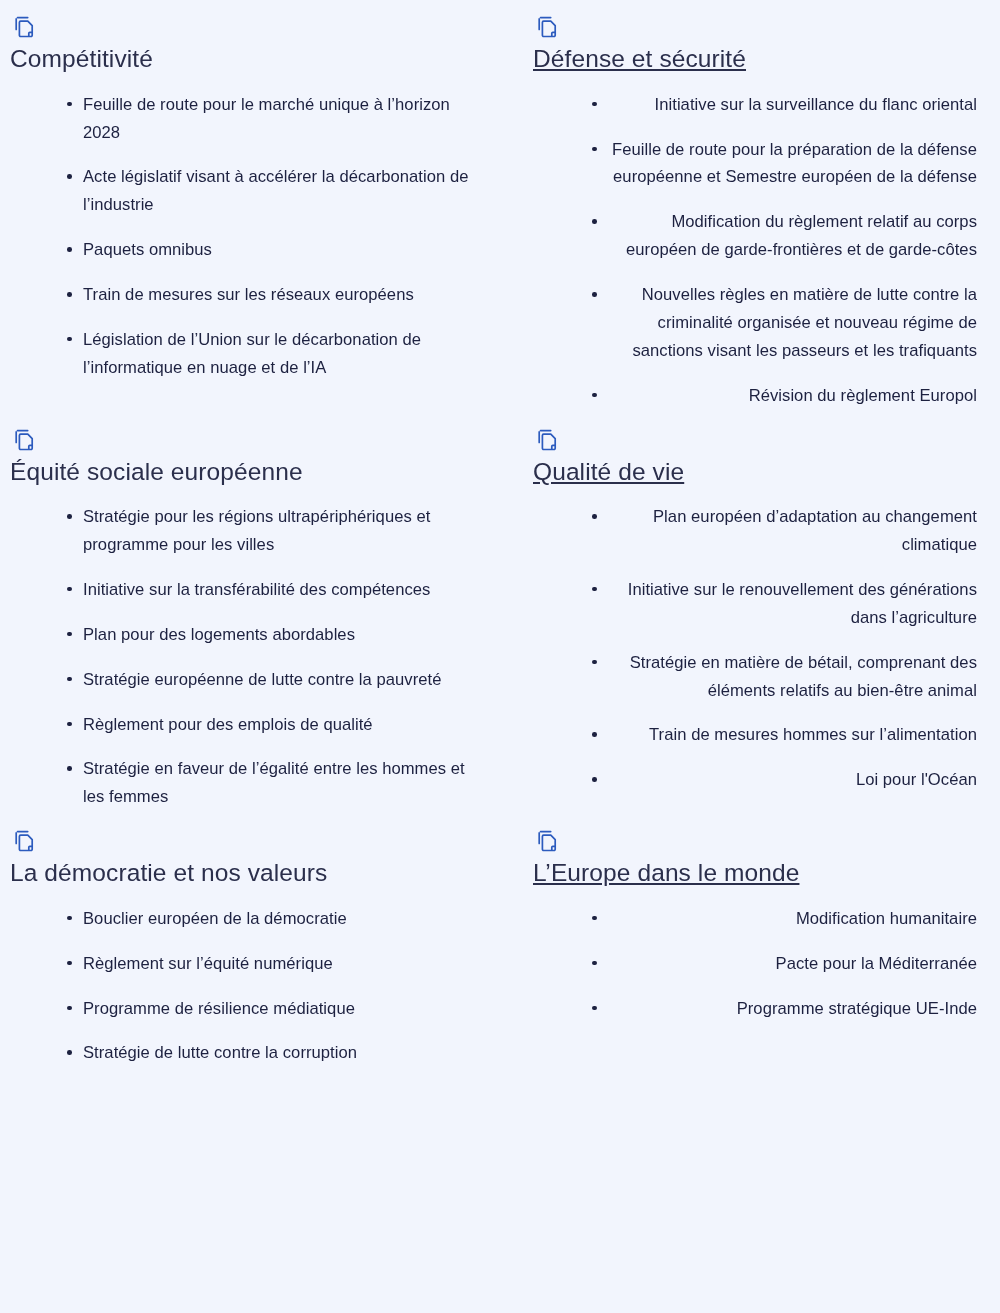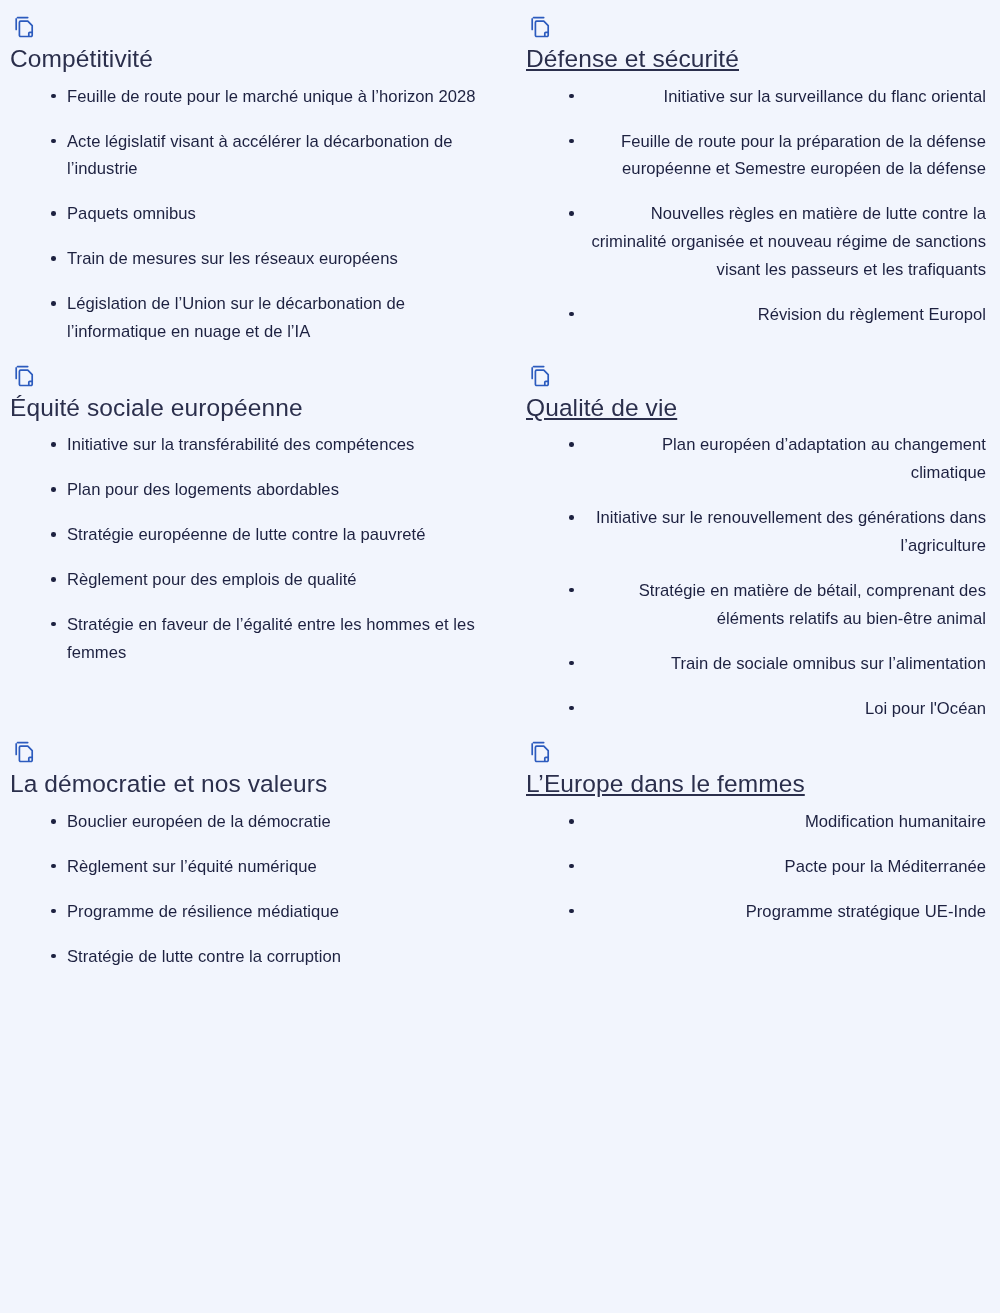--- a/index.html
+++ b/index.html
@@ -16,21 +16,21 @@
     overflow: hidden;
   }
 
   .grid {
     width: 1000px;
     box-sizing: border-box;
     padding: 14px 14px 0 10px;
     display: grid;
     grid-template-columns: 508px 482px;
     grid-auto-rows: min-content;
-    column-gap: 0px;
+    column-gap: 7px;
   }
 
   .section {
     box-sizing: border-box;
     padding-right: 14px;
   }
 
   .sec-icon {
     display: block;
     width: 26px;
@@ -44,21 +44,21 @@
     font-weight: 400;
     color: #2b2f4c;
     letter-spacing: 0.1px;
     line-height: 1.25;
     margin: 0 0 8px 0;
     padding: 0;
   }
 
   ul.sec-list {
     list-style: none;
-    margin: 0;
+    margin: 16px;
     padding: 0 0 0 40px;
   }
 
   ul.sec-list > li {
     position: relative;
     font-size: 16.6px;
     font-weight: 500;
     color: #1d2140;
     line-height: 1.68;
     margin: 0 0 17px 0;
@@ -116,36 +116,38 @@
         <path d="M6.5 3.6h10.2" stroke="#2C5BBE" stroke-width="1.7" stroke-linecap="round"></path>
         <path d="M5.2 4.9v10.6" stroke="#2C5BBE" stroke-width="1.7" stroke-linecap="round"></path>
         <path d="M9.6 7.2h7.2l4.4 4.4v9.7a1.2 1.2 0 0 1-1.2 1.2h-10.4a1.2 1.2 0 0 1-1.2-1.2V8.4a1.2 1.2 0 0 1 1.2-1.2z" stroke="#2C5BBE" stroke-width="1.7" stroke-linejoin="round"></path>
         <path d="M21.2 18.3h-2.4a1 1 0 0 0-1 1v2.6" stroke="#2C5BBE" stroke-width="1.7" stroke-linejoin="round"></path>
       </svg>
     </span>
     <h2 class="sec-title">Défense et sécurité</h2>
     <ul class="sec-list">
       <li><span>Initiative sur la surveillance du flanc oriental</span></li>
       <li><span>Feuille de route pour la préparation de la défense européenne et Semestre européen de la défense</span></li>
+      <li><span>Modification du règlement relatif au corps européen de garde-frontières et de garde-côtes</span></li>
       <li><span>Nouvelles règles en matière de lutte contre la criminalité organisée et nouveau régime de sanctions visant les passeurs et les trafiquants</span></li>
       <li><span>Révision du règlement Europol</span></li>
     </ul>
   </div>
 
   <div class="section row-2 col-1">
     <span class="sec-icon">
       <svg viewBox="0 0 26 26" fill="none" xmlns="http://www.w3.org/2000/svg">
         <path d="M6.5 3.6h10.2" stroke="#2C5BBE" stroke-width="1.7" stroke-linecap="round"></path>
         <path d="M5.2 4.9v10.6" stroke="#2C5BBE" stroke-width="1.7" stroke-linecap="round"></path>
         <path d="M9.6 7.2h7.2l4.4 4.4v9.7a1.2 1.2 0 0 1-1.2 1.2h-10.4a1.2 1.2 0 0 1-1.2-1.2V8.4a1.2 1.2 0 0 1 1.2-1.2z" stroke="#2C5BBE" stroke-width="1.7" stroke-linejoin="round"></path>
         <path d="M21.2 18.3h-2.4a1 1 0 0 0-1 1v2.6" stroke="#2C5BBE" stroke-width="1.7" stroke-linejoin="round"></path>
       </svg>
     </span>
     <h2 class="sec-title">Équité sociale européenne</h2>
     <ul class="sec-list">
+      <li><span>Stratégie pour les régions ultrapériphériques et programme pour les villes</span></li>
       <li><span>Initiative sur la transférabilité des compétences</span></li>
       <li><span>Plan pour des logements abordables</span></li>
       <li><span>Stratégie européenne de lutte contre la pauvreté</span></li>
       <li><span>Règlement pour des emplois de qualité</span></li>
       <li><span>Stratégie en faveur de l’égalité entre les hommes et les femmes</span></li>
     </ul>
   </div>
 
   <div class="section row-2 col-2">
     <span class="sec-icon">
@@ -154,21 +156,21 @@
         <path d="M5.2 4.9v10.6" stroke="#2C5BBE" stroke-width="1.7" stroke-linecap="round"></path>
         <path d="M9.6 7.2h7.2l4.4 4.4v9.7a1.2 1.2 0 0 1-1.2 1.2h-10.4a1.2 1.2 0 0 1-1.2-1.2V8.4a1.2 1.2 0 0 1 1.2-1.2z" stroke="#2C5BBE" stroke-width="1.7" stroke-linejoin="round"></path>
         <path d="M21.2 18.3h-2.4a1 1 0 0 0-1 1v2.6" stroke="#2C5BBE" stroke-width="1.7" stroke-linejoin="round"></path>
       </svg>
     </span>
     <h2 class="sec-title">Qualité de vie</h2>
     <ul class="sec-list">
       <li><span>Plan européen d’adaptation au changement climatique</span></li>
       <li><span>Initiative sur le renouvellement des générations dans l’agriculture</span></li>
       <li><span>Stratégie en matière de bétail, comprenant des éléments relatifs au bien-être animal</span></li>
-      <li><span>Train de sociale omnibus sur l’alimentation</span></li>
+      <li><span>Train de mesures hommes sur l’alimentation</span></li>
       <li><span>Loi pour l'Océan</span></li>
     </ul>
   </div>
 
   <div class="section row-3 col-1">
     <span class="sec-icon">
       <svg viewBox="0 0 26 26" fill="none" xmlns="http://www.w3.org/2000/svg">
         <path d="M6.5 3.6h10.2" stroke="#2C5BBE" stroke-width="1.7" stroke-linecap="round"></path>
         <path d="M5.2 4.9v10.6" stroke="#2C5BBE" stroke-width="1.7" stroke-linecap="round"></path>
         <path d="M9.6 7.2h7.2l4.4 4.4v9.7a1.2 1.2 0 0 1-1.2 1.2h-10.4a1.2 1.2 0 0 1-1.2-1.2V8.4a1.2 1.2 0 0 1 1.2-1.2z" stroke="#2C5BBE" stroke-width="1.7" stroke-linejoin="round"></path>
@@ -186,21 +188,21 @@
 
   <div class="section row-3 col-2">
     <span class="sec-icon">
       <svg viewBox="0 0 26 26" fill="none" xmlns="http://www.w3.org/2000/svg">
         <path d="M6.5 3.6h10.2" stroke="#2C5BBE" stroke-width="1.7" stroke-linecap="round"></path>
         <path d="M5.2 4.9v10.6" stroke="#2C5BBE" stroke-width="1.7" stroke-linecap="round"></path>
         <path d="M9.6 7.2h7.2l4.4 4.4v9.7a1.2 1.2 0 0 1-1.2 1.2h-10.4a1.2 1.2 0 0 1-1.2-1.2V8.4a1.2 1.2 0 0 1 1.2-1.2z" stroke="#2C5BBE" stroke-width="1.7" stroke-linejoin="round"></path>
         <path d="M21.2 18.3h-2.4a1 1 0 0 0-1 1v2.6" stroke="#2C5BBE" stroke-width="1.7" stroke-linejoin="round"></path>
       </svg>
     </span>
-    <h2 class="sec-title">L’Europe dans le femmes</h2>
+    <h2 class="sec-title">L’Europe dans le monde</h2>
     <ul class="sec-list">
       <li><span>Modification humanitaire</span></li>
       <li><span>Pacte pour la Méditerranée</span></li>
       <li><span>Programme stratégique UE-Inde</span></li>
     </ul>
   </div>
 
 </div>
 
 </body></html>

